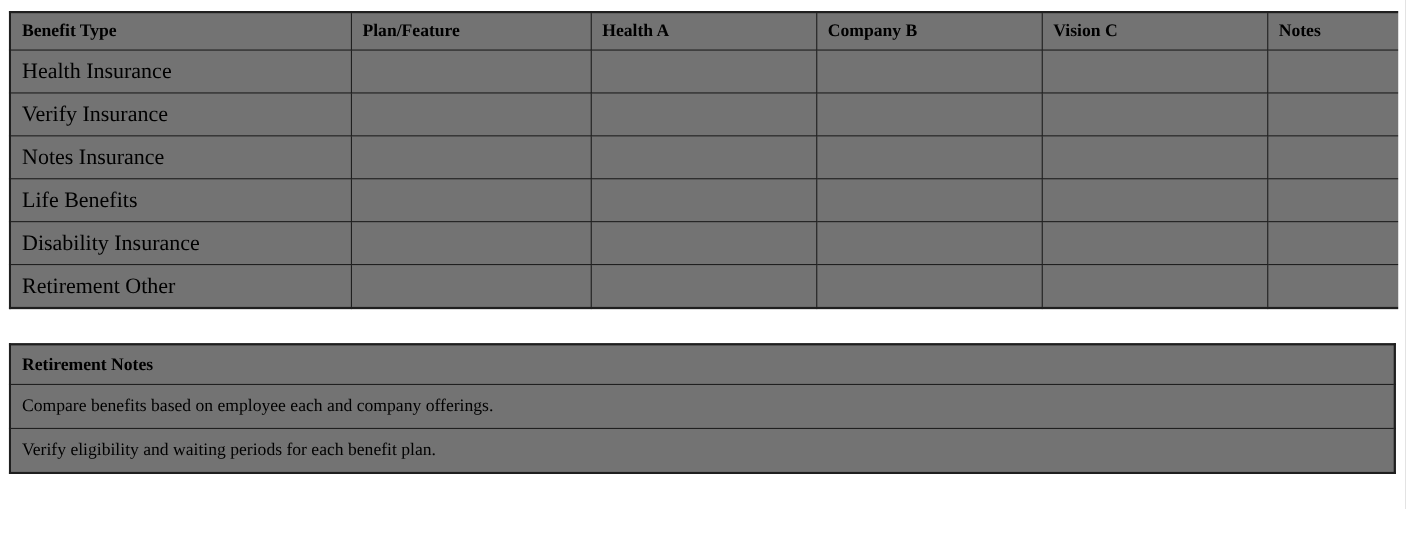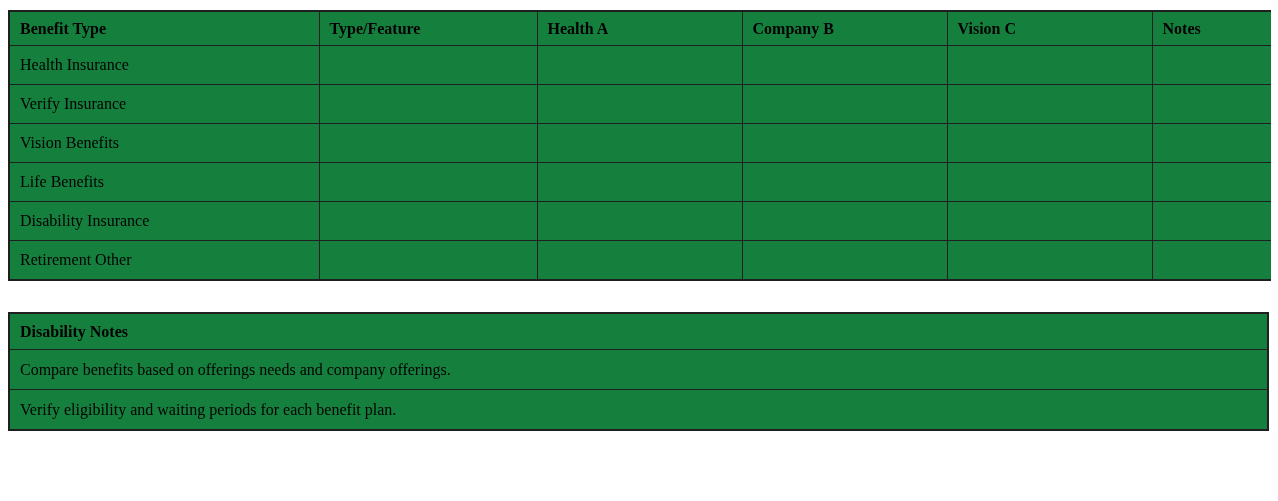--- a/index.html
+++ b/index.html
@@ -9,21 +9,21 @@
   body {
     margin: 8px;
     margin-top: 10px;
     font-family: "Liberation Serif", "DejaVu Serif", serif;
     font-size: 16px;
     width: 1263px;
   }
   table {
     border-collapse: collapse;
     table-layout: fixed;
-    background: #15803d;
+    background: #737373;
   }
   .benefits-table {
     width: 1263px;
     border: 2px solid #1f1f1f;
   }
   .benefits-table th,
   .benefits-table td {
     border: 1px solid #1f1f1f;
     padding: 0 10px;
     text-align: left;
@@ -31,21 +31,21 @@
     overflow: hidden;
     white-space: nowrap;
   }
   .benefits-table th {
     height: 33px;
     font-weight: bold;
     font-size: 16px;
   }
   .benefits-table td {
     height: 38px;
-    font-size: 16px;
+    font-size: 20px;
   }
   .col-benefit   { width: 310px; }
   .col-plan      { width: 218px; }
   .col-company-a { width: 205px; }
   .col-company-b { width: 205px; }
   .col-company-c { width: 205px; }
   .col-notes     { width: 120px; }
 
   .notes-table {
     width: 1261px;
@@ -76,21 +76,21 @@
     <col class="col-benefit">
     <col class="col-plan">
     <col class="col-company-a">
     <col class="col-company-b">
     <col class="col-company-c">
     <col class="col-notes">
   </colgroup>
   <thead>
     <tr>
       <th>Benefit Type</th>
-      <th>Type/Feature</th>
+      <th>Plan/Feature</th>
       <th>Health A</th>
       <th>Company B</th>
       <th>Vision C</th>
       <th>Notes</th>
     </tr>
   </thead>
   <tbody>
       <tr>
         <td>Health Insurance</td>
         <td></td>
@@ -101,21 +101,21 @@
       </tr>
       <tr>
         <td>Verify Insurance</td>
         <td></td>
         <td></td>
         <td></td>
         <td></td>
         <td></td>
       </tr>
       <tr>
-        <td>Vision Benefits</td>
+        <td>Notes Insurance</td>
         <td></td>
         <td></td>
         <td></td>
         <td></td>
         <td></td>
       </tr>
       <tr>
         <td>Life Benefits</td>
         <td></td>
         <td></td>
@@ -138,22 +138,22 @@
         <td></td>
         <td></td>
         <td></td>
       </tr>
     </tbody>
 </table>
 
 <table class="notes-table">
   <tbody>
     <tr>
-      <td class="notes-title-cell">Disability Notes</td>
+      <td class="notes-title-cell">Retirement Notes</td>
     </tr>
   <tr>
-        <td class="note-cell">Compare benefits based on offerings needs and company offerings.</td>
+        <td class="note-cell">Compare benefits based on employee each and company offerings.</td>
       </tr>
       <tr>
         <td class="note-cell">Verify eligibility and waiting periods for each benefit plan.</td>
       </tr>
     </tbody>
 </table>
 
 </body></html>

